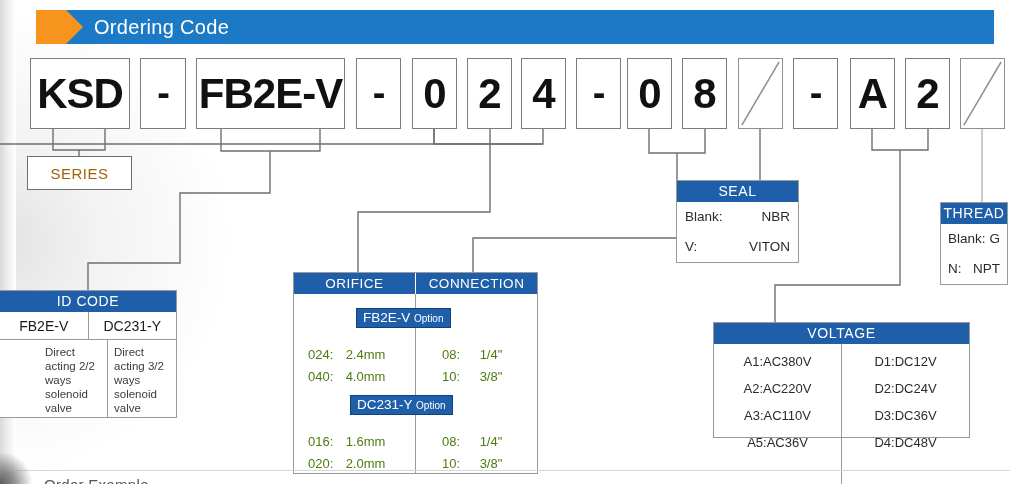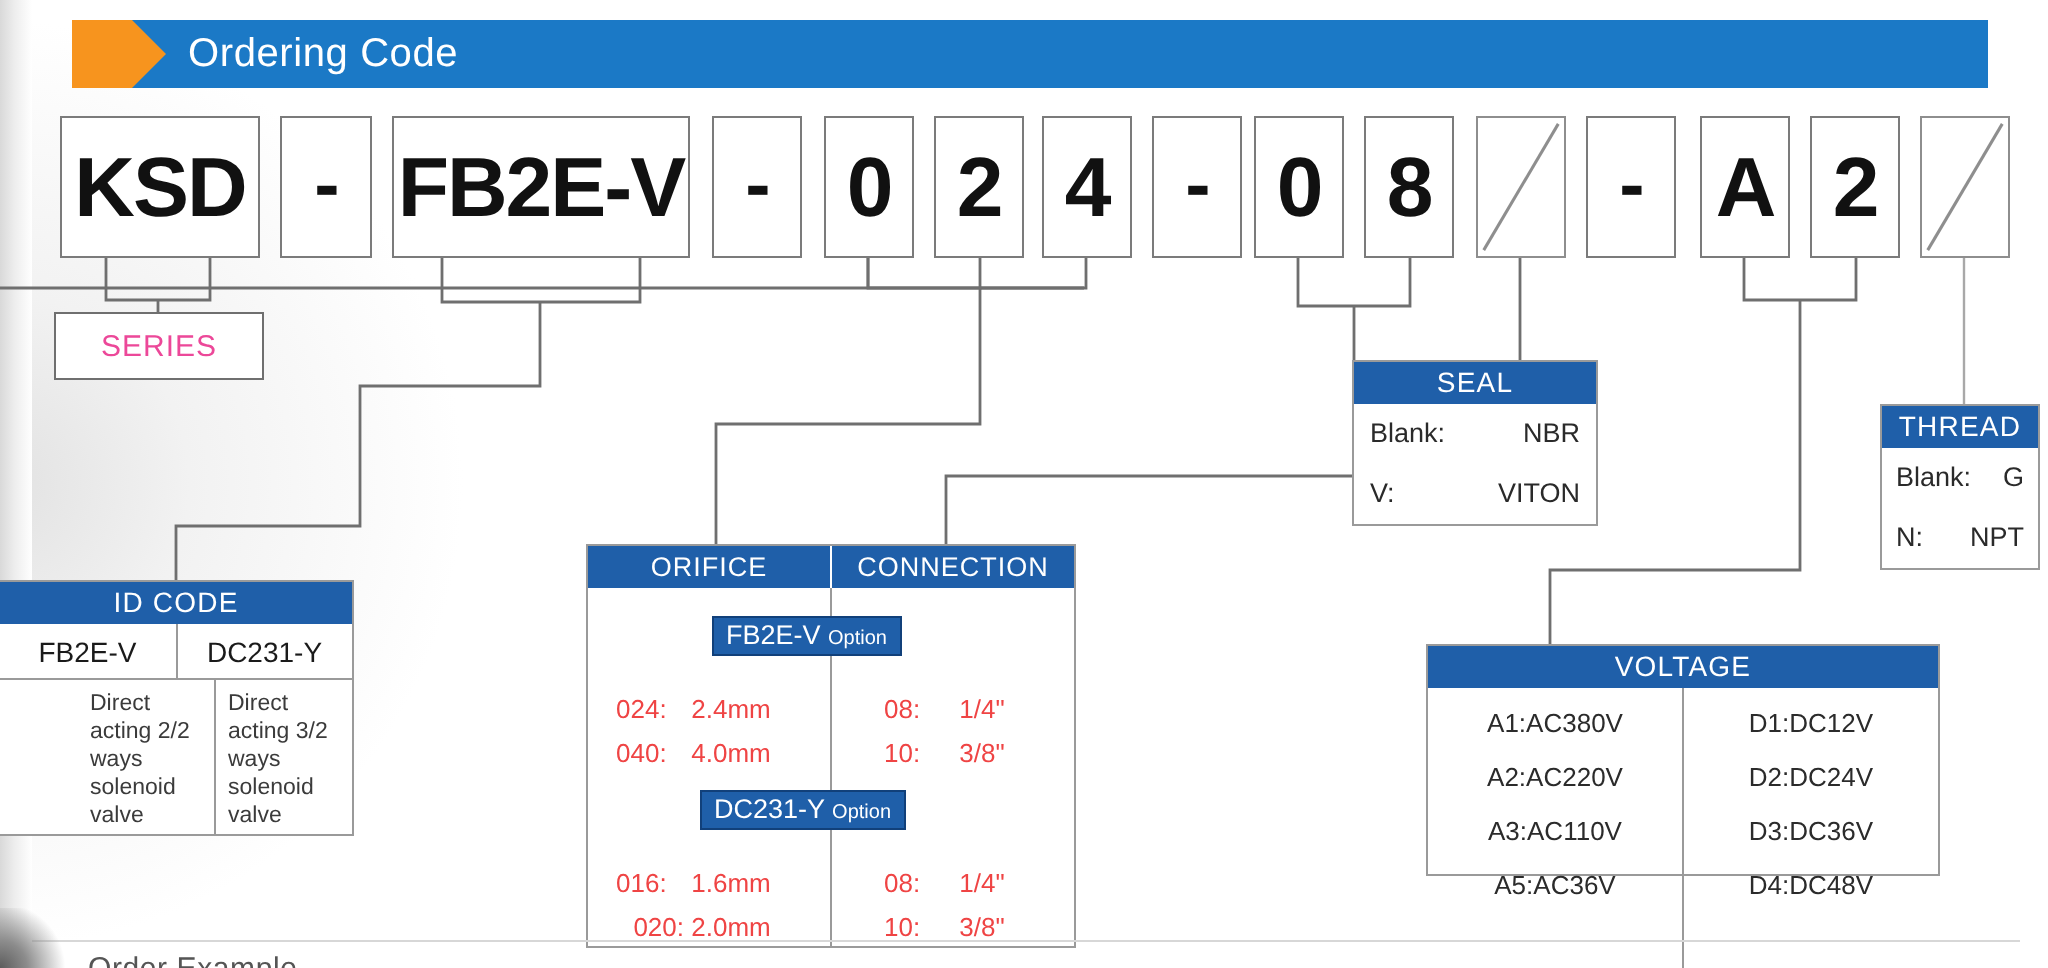--- a/index.html
+++ b/index.html
@@ -59,21 +59,21 @@
   .slashline svg{display:block;width:100%;height:100%;}
 
   
   #wires{position:absolute;left:0;top:0;width:1024px;height:484px;pointer-events:none;}
 
   
   .seriesbox{
     position:absolute;left:27px;top:156px;width:103px;height:32px;
     border:1.5px solid #6f6f6f;background:#fff;
     display:flex;align-items:center;justify-content:center;
-    font-size:15px;color:#ec4899;letter-spacing:.5px;
+    font-size:15px;color:#a16207;letter-spacing:.5px;
   }
 
   
   .tbl{position:absolute;background:#ffffff;border:1px solid #9a9a9a;box-sizing:border-box;}
   .tbl-head{
     background:#1F5FA9;color:#ffffff;text-align:center;
     font-size:14px;letter-spacing:.6px;line-height:21px;height:21px;
   }
 
   
@@ -101,33 +101,33 @@
   #orifice .heads .h:first-child{border-right:1px solid #ffffff;}
   #orifice .cols{display:flex;height:180px;position:relative;}
   #orifice .col{flex:1;position:relative;}
   #orifice .col.left{border-right:1px solid #9a9a9a;}
   .opt-tag{
     position:absolute;background:#1F5FA9;color:#ffffff;
     border:1px solid #11407a;
     padding:1px 6px 2px 6px;font-size:13.5px;white-space:nowrap;
   }
   .opt-tag .small{font-size:10px;}
-  .kv{position:absolute;font-size:13px;color:#ef4444;white-space:nowrap;}
+  .kv{position:absolute;font-size:13px;color:#4d7c0f;white-space:nowrap;}
   .kv .k{display:inline-block;width:34px;}
   .kv .v{display:inline-block;}
 
   
   #seal{left:676px;top:180px;width:123px;height:83px;}
   #seal .row{font-size:13.5px;color:#2a2a2a;height:30px;line-height:30px;padding:0 8px;
     display:flex;justify-content:space-between;}
   #seal .row .k{}
   #seal .row .v{}
 
   
-  #thread{left:940px;top:202px;width:80px;height:83px;}
+  #thread{left:940px;top:202px;width:68px;height:83px;}
   #thread .row{font-size:13.5px;color:#2a2a2a;height:30px;line-height:30px;padding:0 7px;
     display:flex;justify-content:space-between;}
 
   
   #voltage{left:713px;top:322px;width:257px;height:116px;}
   #voltage .cols{display:flex;height:141px;}
   #voltage .col{flex:1;padding-top:4px;}
   #voltage .col.left{border-right:1px solid #9a9a9a;}
   #voltage .vrow{
     display:flex;justify-content:center;
@@ -244,21 +244,21 @@
           <span class="v">2.4mm</span>
         </div>
         <div class="kv" style="left:14px;top:75px;">
           <span class="k">040:</span>
           <span class="v">4.0mm</span>
         </div>
         <div class="kv" style="left:14px;top:140px;">
           <span class="k">016:</span>
           <span class="v">1.6mm</span>
         </div>
-        <div class="kv" style="left:14px;top:162px;text-align:right;">
+        <div class="kv" style="left:14px;top:162px;">
           <span class="k">020:</span>
           <span class="v">2.0mm</span>
         </div>
       </div>
       <div class="col">
         <div class="kv" style="left:26px;top:53px;">
           <span class="k">08:</span>
           <span class="v">1/4"</span>
         </div>
         <div class="kv" style="left:26px;top:75px;">

